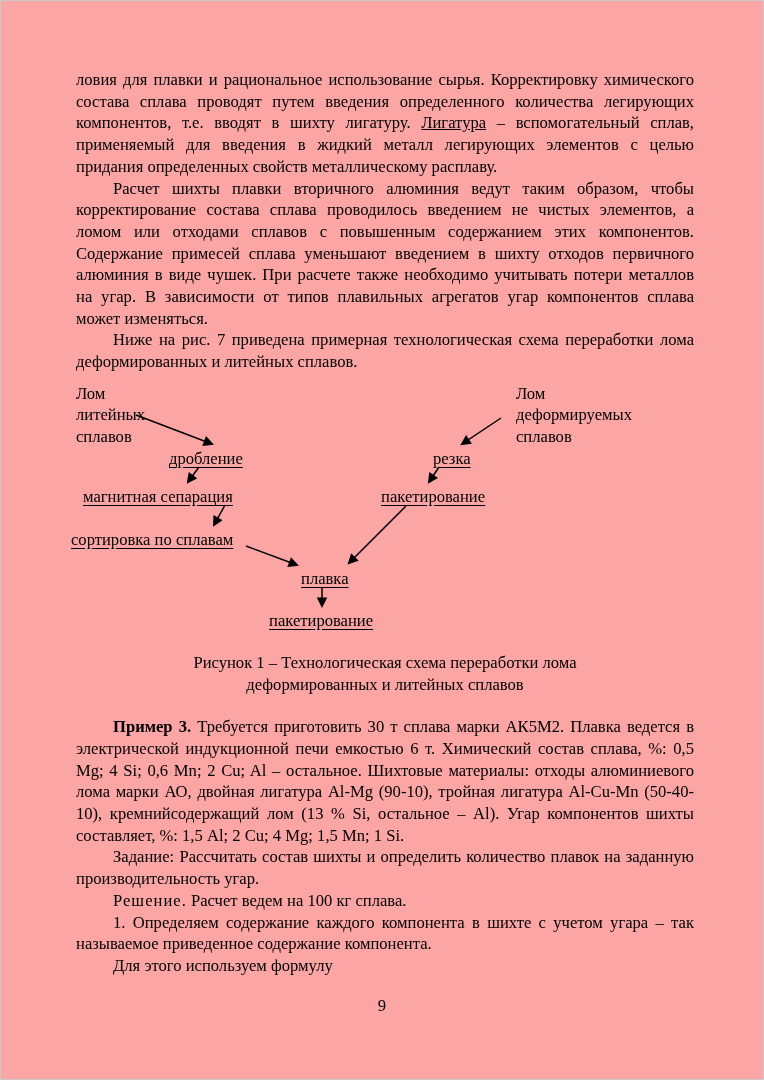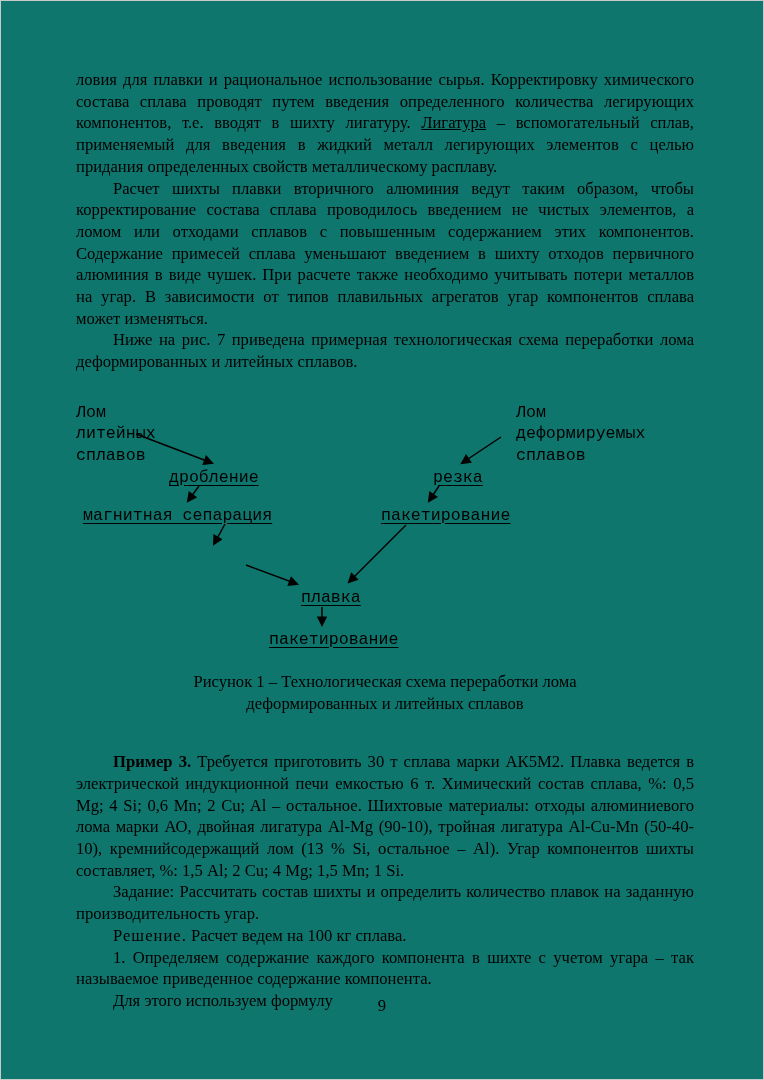--- a/index.html
+++ b/index.html
@@ -1,43 +1,43 @@
 <!DOCTYPE html>
 <html><head>
 <meta charset="utf-8">
 <style>
   html,body{margin:0;padding:0;background:#9e9e9e;}
   .page{
     position:relative;
     width:764px;height:1080px;
-    background:#0f766e;
+    background:#fca5a5;
     font-family:"Liberation Serif", serif;
     color:#000;
     overflow:hidden;
     border:1px solid #c9c9c9;
     box-sizing:border-box;
     margin:0 auto;
   }
   .content{position:absolute;left:75px;top:68px;width:618px;}
   p{margin:0;font-size:16.6px;line-height:21.7px;text-align:justify;}
   .indent{text-indent:37px;}
   .u{text-decoration:underline;}
   .spaced{letter-spacing:1px;margin-top:28px;}
   b{font-weight:bold;}
 
-  .diagram{position:relative;height:252px;margin-top:29px;font-size:16.6px;line-height:21.5px;font-family:Liberation Mono, monospace;}
+  .diagram{position:relative;height:252px;margin-top:10px;font-size:16.6px;line-height:21.5px;}
   .node{position:absolute;white-space:pre-line;}
   .step{text-decoration:underline;text-underline-offset:3px;white-space:nowrap;}
   .arrows{position:absolute;left:0;top:0;}
   .arrows line{stroke:#000;stroke-width:1.5;}
 
   .caption{
     text-align:center;white-space:pre-line;
     font-size:16.6px;line-height:21.7px;
-    margin:17px 0 37px;
+    margin:17px 0 21px;
   }
   .pagenum{
     position:absolute;left:0;right:0;top:995px;
     text-align:center;font-size:16.6px;
   }
 </style>
 </head>
 <body>
 
 <div class="page">
@@ -70,20 +70,21 @@
 литейных
 сплавов</div>
       <div class="node" style="left:440px;top:0px;">Лом
 деформируемых
 сплавов</div>
 
       <div class="node step" style="left:93px;top:65px;">дробление</div>
       <div class="node step" style="left:357px;top:65px;">резка</div>
       <div class="node step" style="left:7px;top:103px;">магнитная сепарация</div>
       <div class="node step" style="left:305px;top:103px;">пакетирование</div>
+      <div class="node step" style="left:-5px;top:146px;">сортировка по сплавам</div>
       <div class="node step" style="left:225px;top:185px;">плавка</div>
       <div class="node step" style="left:193px;top:227px;">пакетирование</div>
     </div>
 
     <div class="caption">Рисунок 1 – Технологическая схема переработки лома
 деформированных и литейных сплавов</div>
 
     <p class="indent"><b>Пример 3.</b><span> Требуется приготовить 30 т сплава марки АК5М2. Плавка ведется в электрической индукционной печи емкостью 6 т. Химический состав сплава, %: 0,5 Mg; 4 Si; 0,6 Mn; 2 Cu; Al – остальное. Шихтовые материалы: отходы алюминиевого лома марки АО, двойная лигатура Al-Mg (90-10), тройная лигатура Al-Cu-Mn (50-40-10), кремнийсодержащий лом (13 % Si, остальное – Al). Угар компонентов шихты составляет, %: 1,5 Al; 2 Cu; 4 Mg; 1,5 Mn; 1 Si.</span></p>
 
     <p class="indent">Задание: Рассчитать состав шихты и определить количество плавок на заданную производительность угар.</p>

